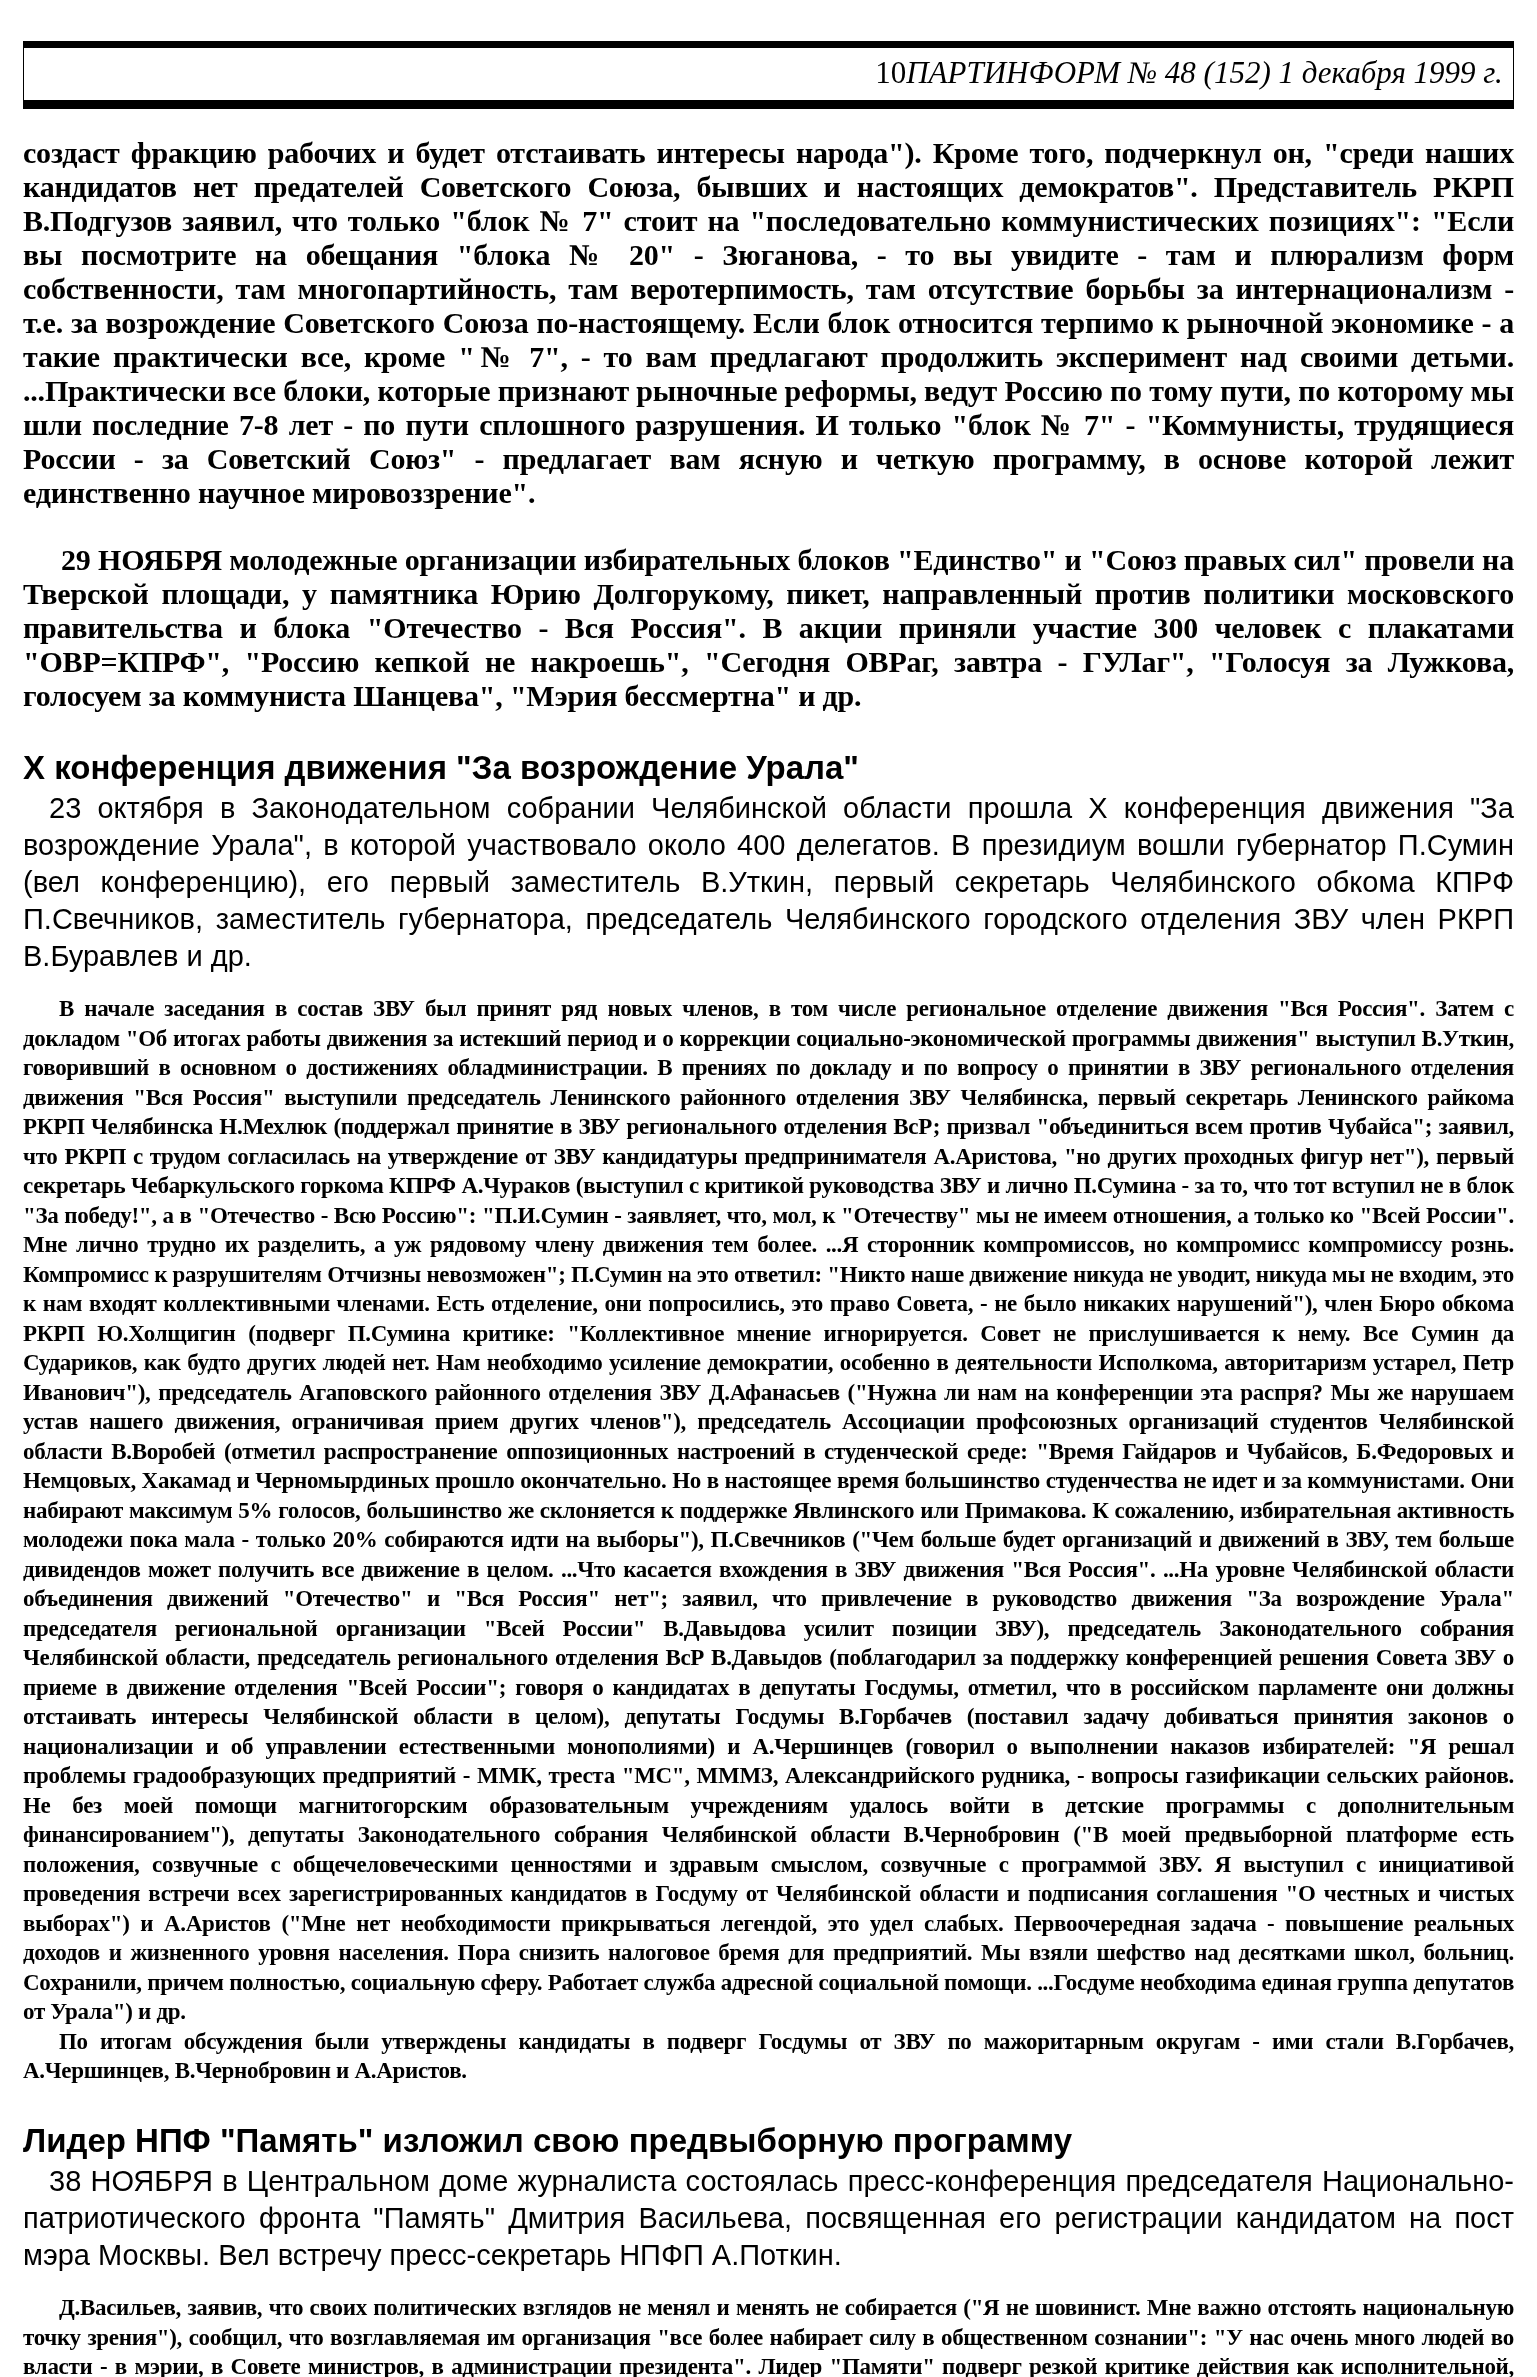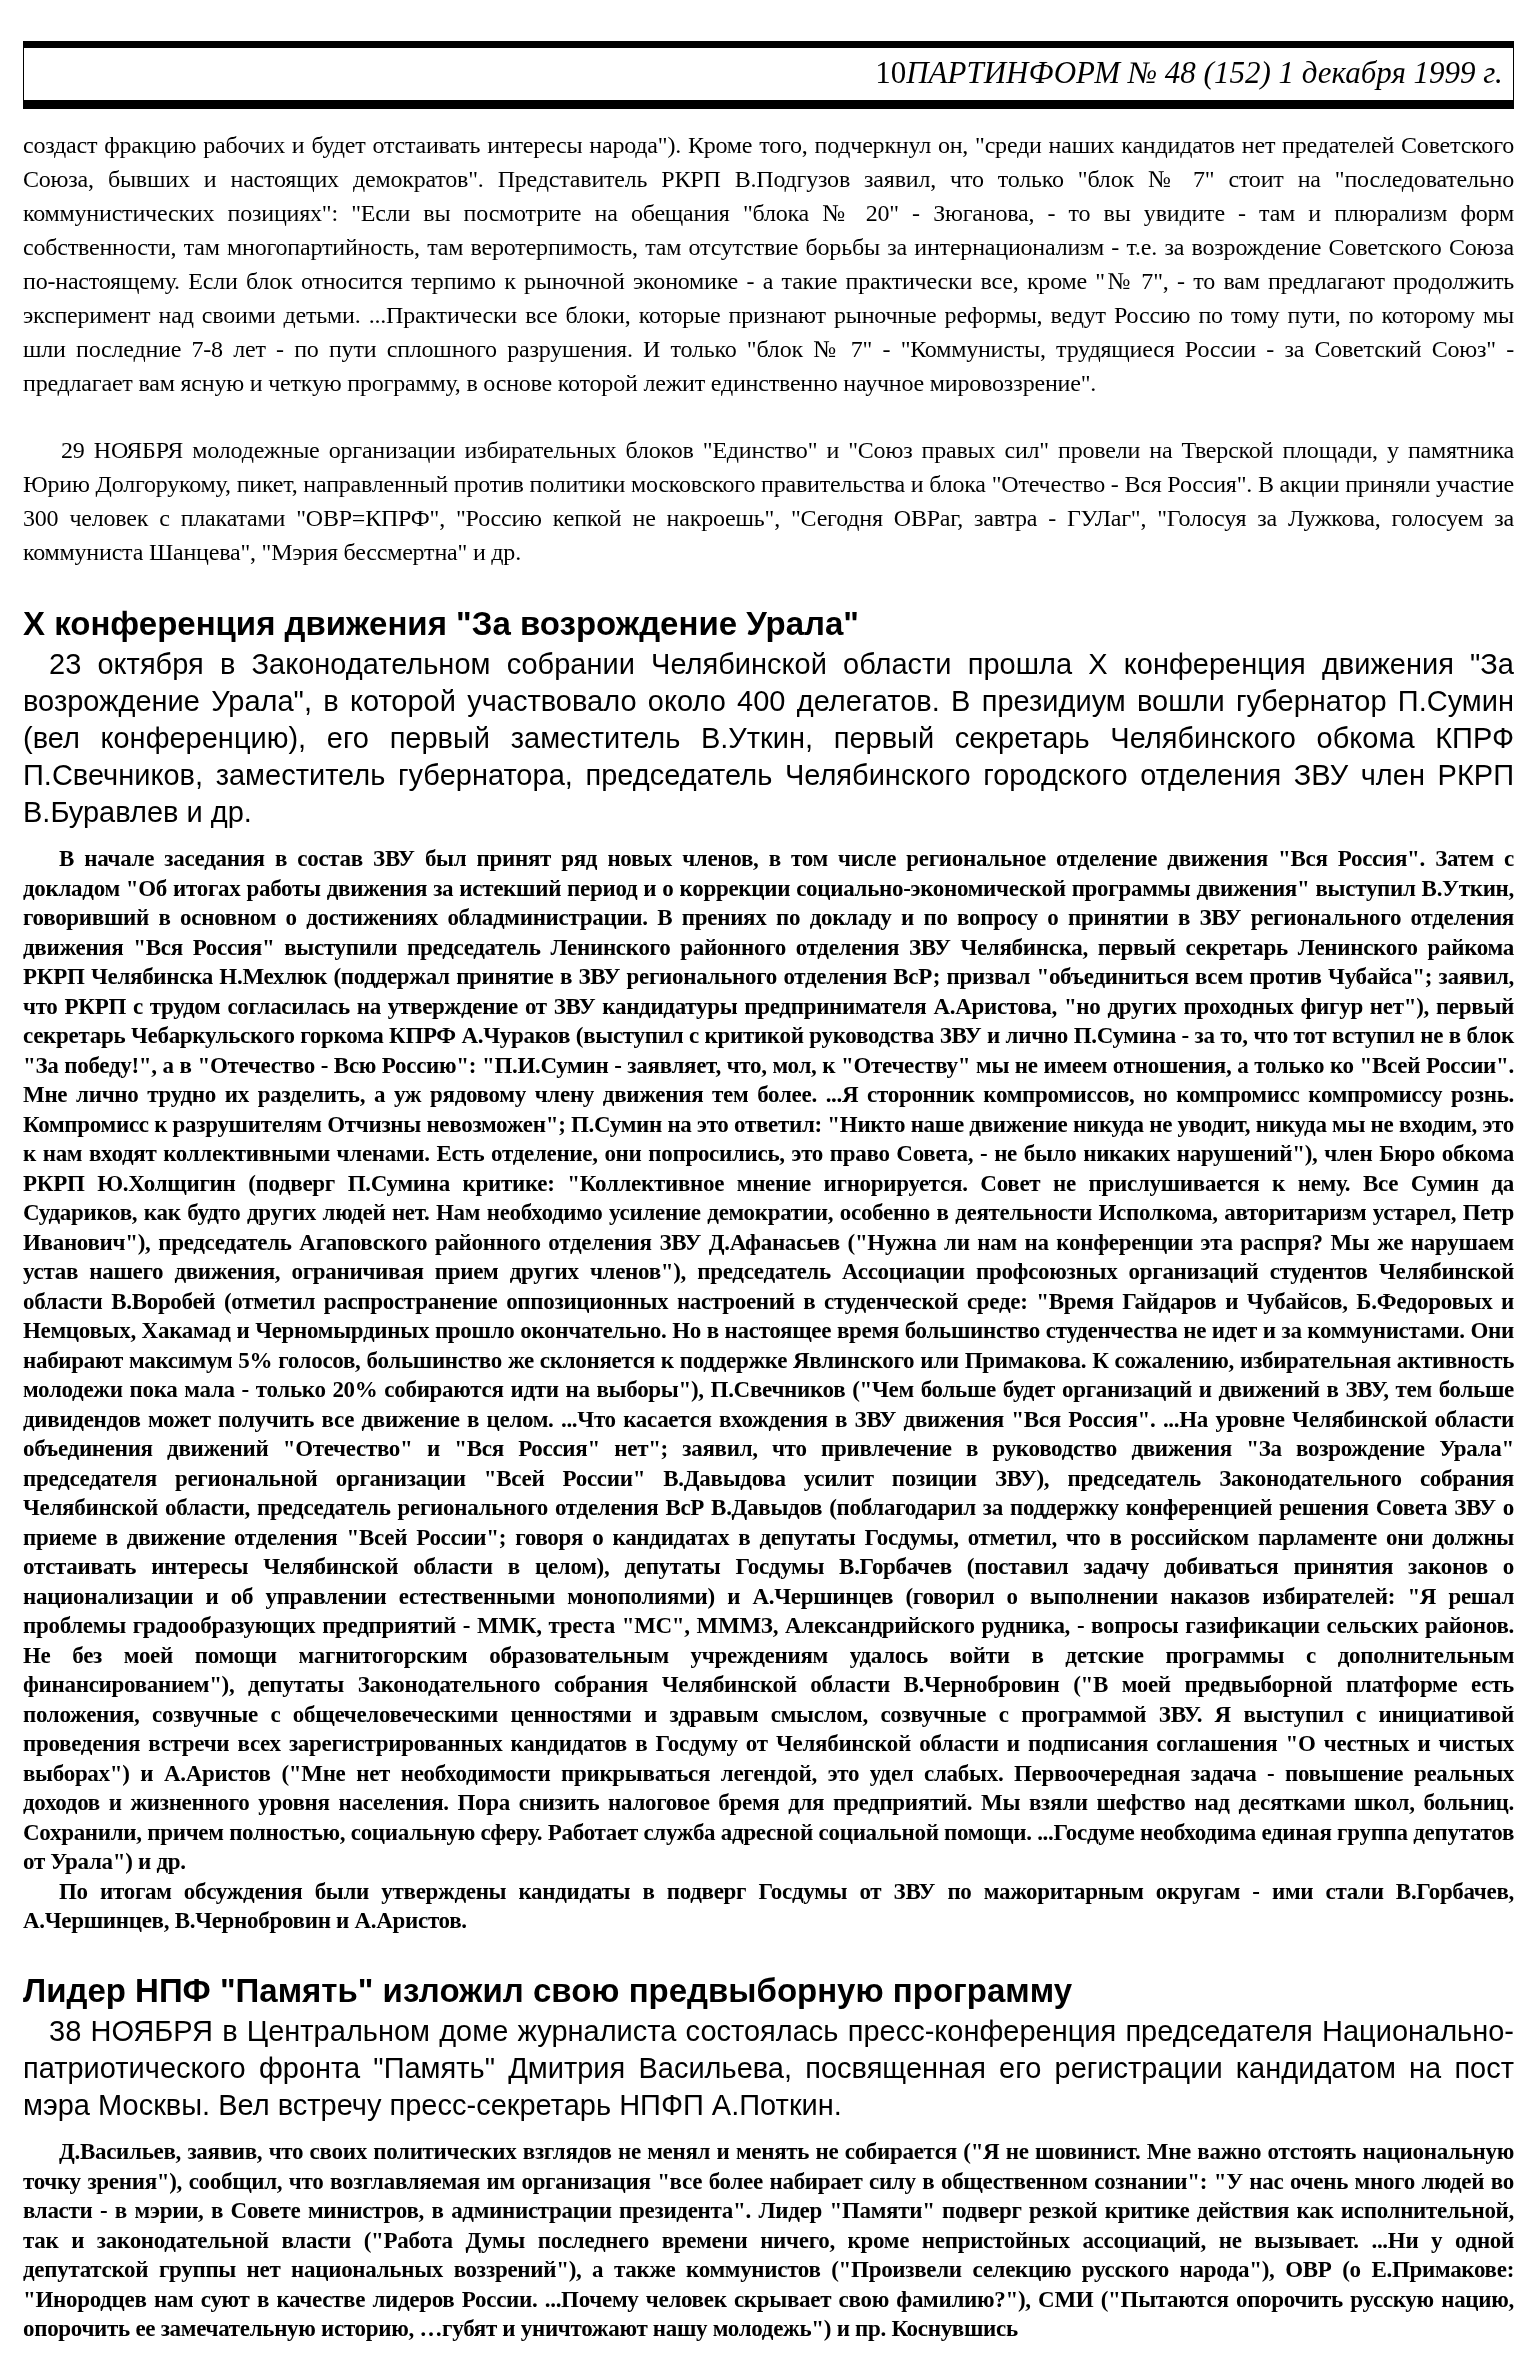--- a/index.html
+++ b/index.html
@@ -28,26 +28,26 @@
   .pagenum {
     font: 400 31px/1 "Liberation Serif", serif;
   }
   .journal {
     font: 400 31px/1 "Liberation Serif", serif;
     font-style: italic;
   }
   
   .lead {
     font-family: "Liberation Serif", serif;
-    font-weight: normal;
-    font-size: 24px;
+    font-weight: bold;
+    font-size: 30px;
     line-height: 34px;
     text-align: justify;
     letter-spacing: -0.2px;
-    margin: 19px 0 0 0;
+    margin: 27px 0 0 0;
   }
   .lead.indent {
     margin-top: 33px;
     text-indent: 38px;
   }
   
   .banner {
     margin-top: 28px;
     border-top: 7.7px solid #000;
     border-bottom: 7.7px solid #000;
@@ -67,21 +67,21 @@
     margin: 0;
   }
   .dense {
     font-family: "Liberation Serif", serif;
     font-weight: bold;
     font-size: 23px;
     line-height: 29.5px;
     letter-spacing: -0.3px;
     text-align: justify;
     text-indent: 36px;
-    margin: 13px 0 0 0;
+    margin: 19px 0 0 0;
   }
   .dense.follow { margin-top: 0; }
   section { margin: 0; }
 </style>
 </head>
 <body>
 
 <div class="page">
 
   <header class="masthead">

